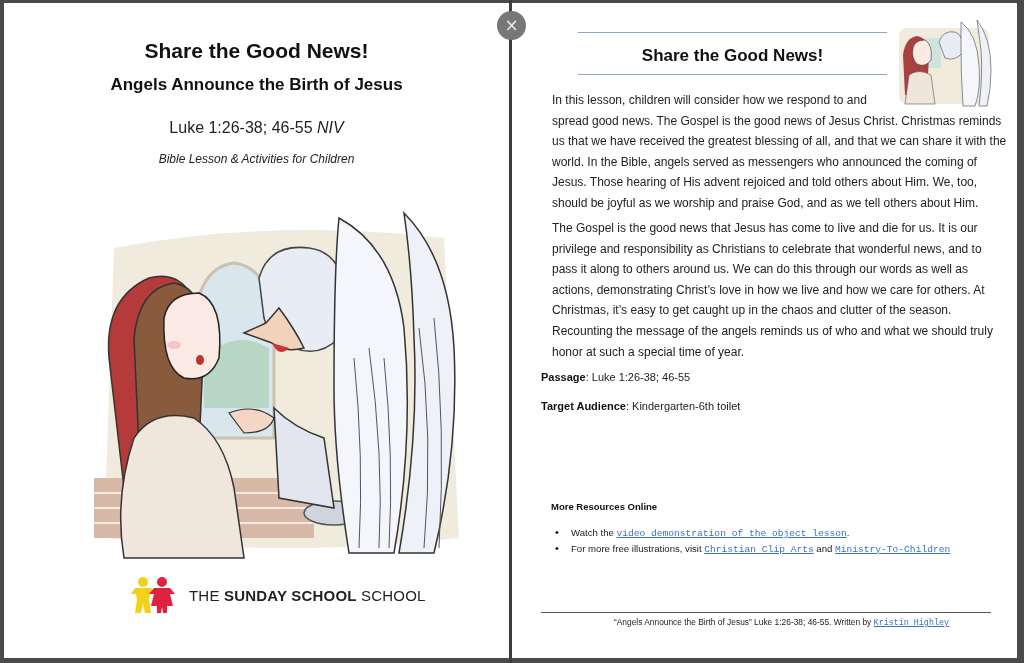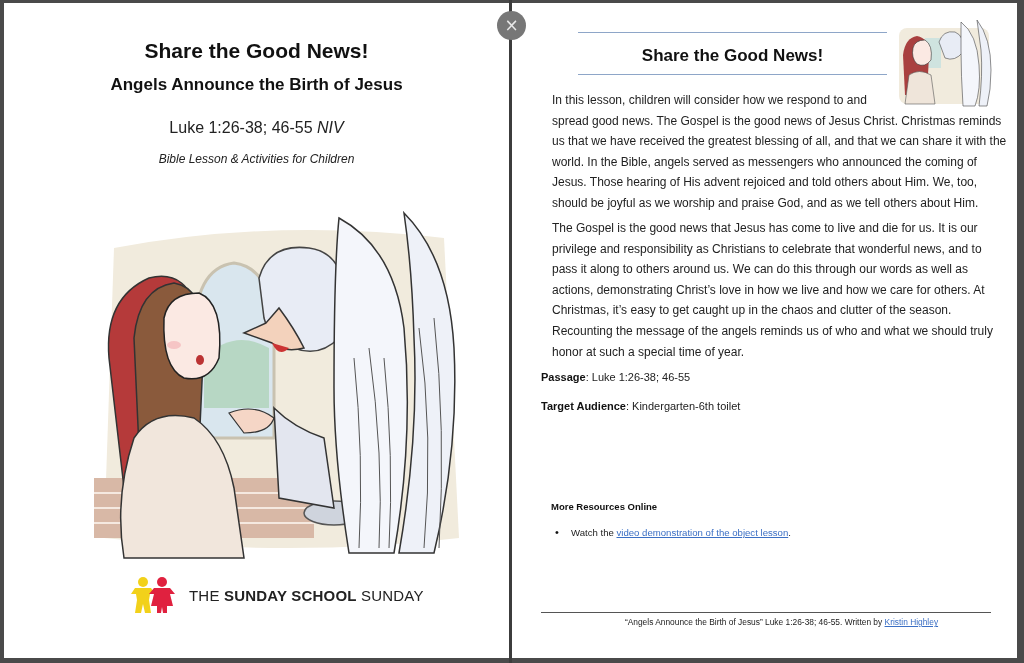--- a/index.html
+++ b/index.html
@@ -48,21 +48,21 @@
   .meta { position:absolute; left:29px; width:455px; font-size:11px; color:#222; line-height:22px; }
   .meta b { font-weight:bold; color:#111; }
   .m1 { top:363px; }
   .m2 { top:392px; }
   .m3 { top:421px; }
   .res-head { position:absolute; left:29px; top:498px; font-size:9.5px; font-weight:bold; color:#111;margin-left:10px; }
 
   .res-list { position:absolute; left:43px; top:522px; margin:0; padding:0; list-style:none; font-size:9.6px; color:#222; }
   .res-list li { height:15.8px; line-height:15.8px; position:relative; padding-left:16px; }
   .res-list li::before { content:"•"; position:absolute; left:0; top:0; font-size:11px; color:#111; }
-  .lnk { color:#3b6fc4; text-decoration:underline; cursor:pointer; }
+  .lnk { color:#3b6fc4; text-decoration:underline; cursor:pointer;font-family:Liberation Mono, monospace; }
 
   .foot-line { position:absolute; left:29px; width:450px; top:609px; height:1px; background:#555; }
   .foot { position:absolute; left:0; width:539px; text-align:center; font-size:8.4px; color:#222; }
   .f1 { top:614px; }
   .f2 { top:626px; }
 </style>
 </head>
 <body>
 
 <div class="page page-left" data-name="left-page">
@@ -114,21 +114,21 @@
         <path d="M6 12 H22 L26 18 L21 18 L20 24 L22 37 L16 37 L14 28 L12 37 L6 37 L8 24 L7 18 L2 18 Z"></path>
       </g>
       <g fill="#e0213f">
         <circle cx="33" cy="6" r="5"></circle>
         <path d="M25 12 H41 L46 18 L41 18 L44 30 L38 30 L38 37 L34 37 L33 31 L32 37 L28 37 L28 30 L22 30 L25 18 L20 18 Z"></path>
       </g>
     </svg>
     <span class="logo-text" data-name="logo-wordmark">
       <span data-name="logo-prefix">THE</span>
       <b data-name="logo-bold">SUNDAY SCHOOL</b>
-      <span data-name="logo-suffix">SUNDAY</span>
+      <span data-name="logo-suffix">SCHOOL</span>
     </span>
   </div>
 </div>
 
 <div class="divider" data-name="page-divider"></div>
 <div class="close-btn" data-name="close-button"><span data-name="close-icon">×</span></div>
 
 <div class="page page-right" data-name="right-page">
   <div class="hdr-line" style="top:29px;" data-name="header-rule-top"></div>
   <div class="hdr-title" data-name="lesson-header-title">Share the Good News!</div>
@@ -151,20 +151,21 @@
   <div class="meta m1" data-name="passage-line">
     <b data-name="passage-label">Passage</b><span data-name="passage-value">: Luke 1:26-38; 46-55</span>
   </div>
   <div class="meta m2" data-name="audience-line">
     <b data-name="audience-label">Target Audience</b><span data-name="audience-value">: Kindergarten-6th toilet</span>
   </div>
 
   <div class="res-head" data-name="resources-heading">More Resources Online</div>
   <ul class="res-list" data-name="resources-list">
     <li data-name="resource-item"><span data-name="resource-prefix">Watch the </span><a class="lnk" data-name="resource-link">video demonstration of the object lesson</a><span data-name="resource-suffix">.</span></li>
+    <li data-name="resource-item"><span data-name="resource-prefix">For more free illustrations, visit </span><a class="lnk" data-name="christian-clip-arts-link">Christian Clip Arts</a><span data-name="resource-middle"> and </span><a class="lnk" data-name="ministry-to-children-link">Ministry-To-Children</a></li>
   </ul>
 
   <div class="foot-line" data-name="footer-rule"></div>
   <div class="foot f1" data-name="footer-line1">
     <span data-name="footer-citation">“Angels Announce the Birth of Jesus” Luke 1:26-38; 46-55.  Written by </span><a class="lnk" data-name="author-link">Kristin Highley</a>
   </div>
 </div>
 
 <style>
   .p1[data-name="intro-paragraph-text"]::before {

